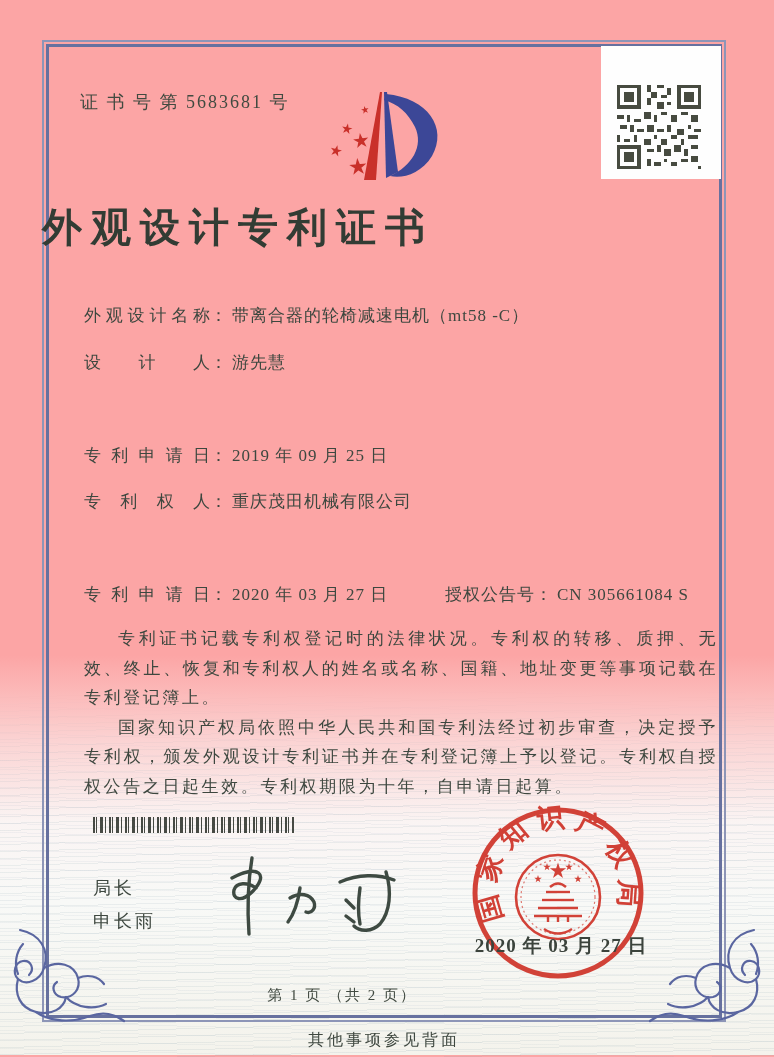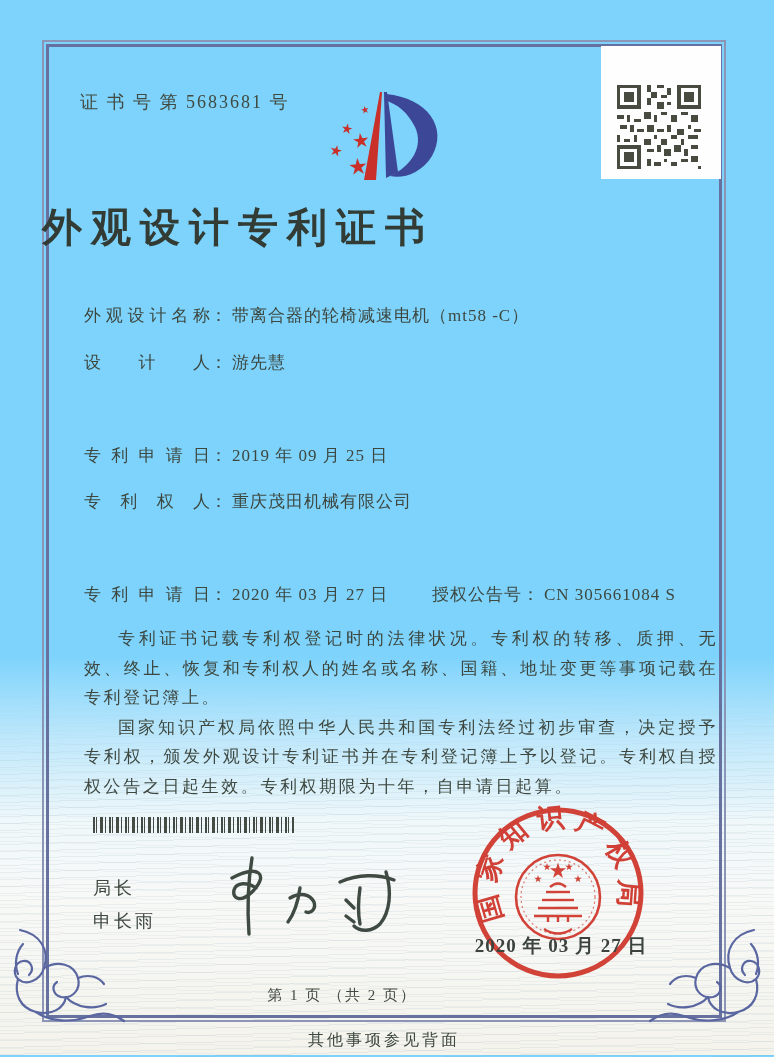--- a/index.html
+++ b/index.html
@@ -1,16 +1,16 @@
 <!DOCTYPE html>
 <html><head>
 <meta charset="utf-8">
 <style>
   html,body{margin:0;padding:0;background:#e8e4d4;}
-  .page{position:relative;width:774px;height:1057px;background:#7dd3fc;overflow:hidden;
+  .page{position:relative;width:774px;height:1057px;background:#fca5a5;overflow:hidden;
         font-family:"Liberation Serif","DejaVu Serif",serif;color:#3d473f;}
   
   .lower-wash{position:absolute;left:0;top:655px;width:774px;height:400px;z-index:0;
     background:linear-gradient(180deg,rgba(251,252,251,0) 0%,rgba(250,251,250,.55) 22%,rgba(250,251,250,.92) 42%,#f8f9f7 62%,#f4f3ec 100%);}
   
   .guilloche{position:absolute;left:0;top:690px;width:774px;height:367px;z-index:1;
     background:
       repeating-linear-gradient(178.5deg,rgba(130,160,170,.13) 0 1px,rgba(255,255,255,0) 1px 7px),
       repeating-linear-gradient(181.5deg,rgba(140,160,185,.09) 0 1px,rgba(255,255,255,0) 1px 9px);
     -webkit-mask-image:linear-gradient(180deg,transparent 0,#000 110px);
@@ -26,21 +26,21 @@
   
   .cert-no{position:absolute;left:80px;top:90px;z-index:5;font-size:18px;letter-spacing:2px;color:#414a40;}
   .logo{position:absolute;left:316px;top:78px;width:142px;height:124px;z-index:5;}
   .qr{position:absolute;left:615px;top:85px;width:88px;height:84px;z-index:5;}
   .title{position:absolute;left:42px;top:200px;width:708px;z-index:5;text-align:left;
     font-size:40px;font-weight:bold;letter-spacing:9px;color:#323c34;}
   
   .row{position:absolute;left:84px;z-index:5;font-size:17px;letter-spacing:1px;white-space:nowrap;color:#3d473f;}
   .field-label{display:inline-block;width:126px;text-align:justify;text-align-last:justify;letter-spacing:0;}
   .colon{margin:0 4px 0 0;}
-  .pair2{position:absolute;left:348px;top:0;}
+  .pair2{position:absolute;left:361px;top:0;}
   .pair2 .field-label2{letter-spacing:1px;}
   .r1{top:304px}.r2{top:351px}.r3{top:397px}.r4{top:444px}.r5{top:490px}.r6{top:537px}.r7{top:583px}
   
   .legal{position:absolute;left:84px;top:624px;width:634px;z-index:5;font-size:17px;
     line-height:29.5px;letter-spacing:2.6px;text-align:justify;color:#3d473f;}
   .legal p{margin:0;text-indent:2em;}
   
   .barcode{position:absolute;left:93px;top:817px;width:201px;height:16px;z-index:5;opacity:.88;
     background:repeating-linear-gradient(90deg,#2e332c 0 2px,transparent 2px 3px,#2e332c 3px 4px,transparent 4px 7px,#2e332c 7px 10px,transparent 10px 12px,#2e332c 12px 13px,transparent 13px 16px);}
   .officer{position:absolute;left:93px;top:872px;z-index:5;font-size:18px;letter-spacing:3px;color:#3e4840;line-height:33px;}

